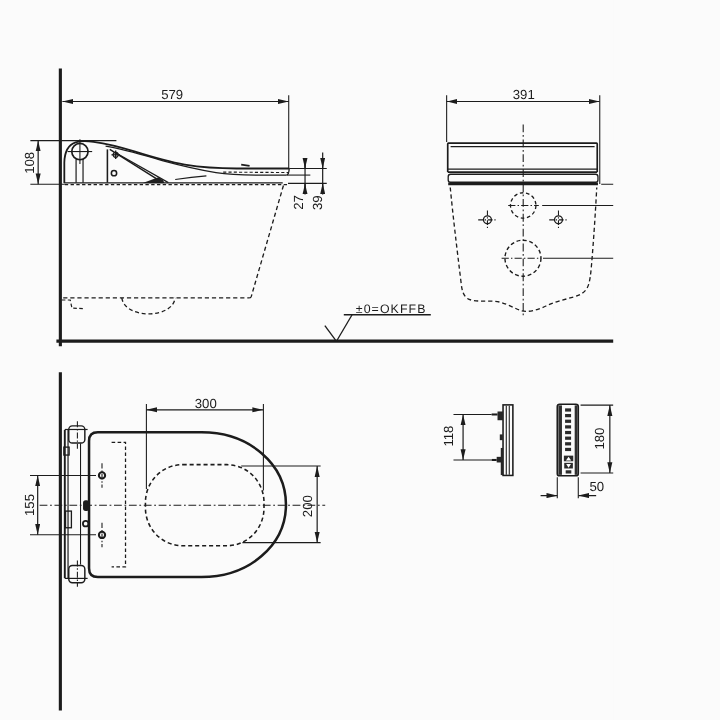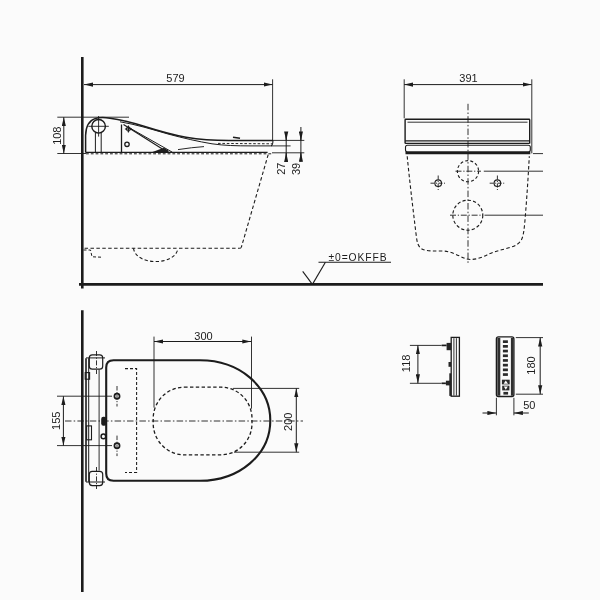--- a/index.html
+++ b/index.html
@@ -1,16 +1,16 @@
 <!DOCTYPE html>
 <html><head>
 <meta charset="utf-8">
 <style>
 html,body{margin:0;padding:0;background:#fbfbfb;}
-#stage{position:relative;width:511px;height:600px;background:#fbfbfb;overflow:hidden;padding-left:32px;}
+#stage{position:relative;width:511px;height:600px;background:#fbfbfb;overflow:hidden;}
 text{font-family:"Liberation Sans",sans-serif;fill:#1c1c1c;}
 .dim{font-size:11px;letter-spacing:0px;}
 </style>
 </head>
 <body>
 <div id="stage">
 <svg width="600" height="600" viewBox="0 0 600 600">
 <defs>
 <marker id="ar" viewBox="0 0 9 4.6" refX="9" refY="2.3" markerWidth="9" markerHeight="4.6" markerUnits="userSpaceOnUse" orient="auto-start-reverse">
 <path d="M0,0.2 L9,2.3 L0,4.4 Z" fill="#1c1c1c"></path>

